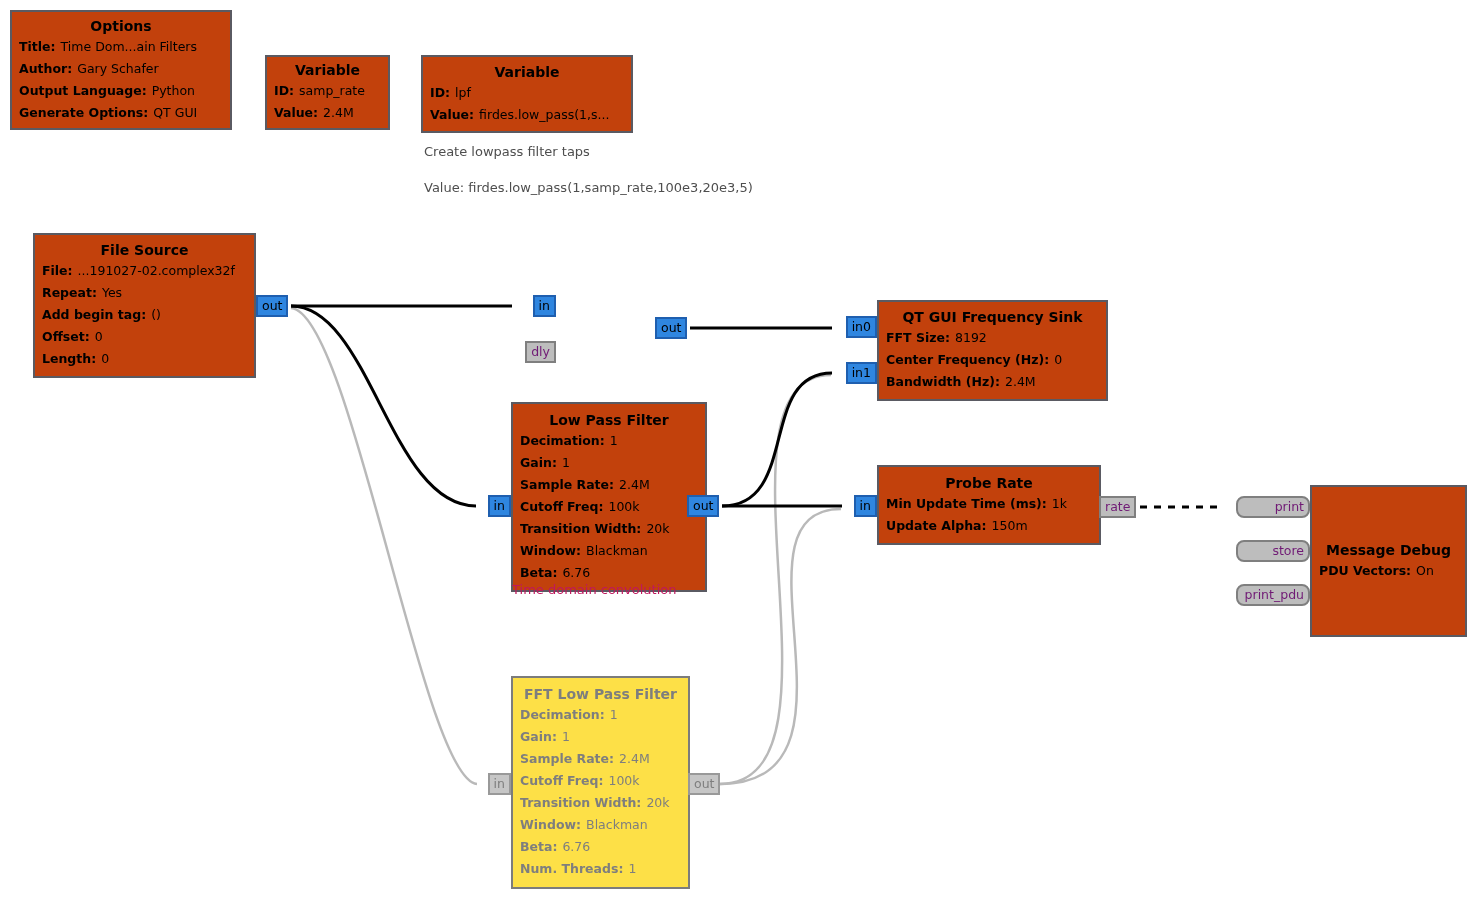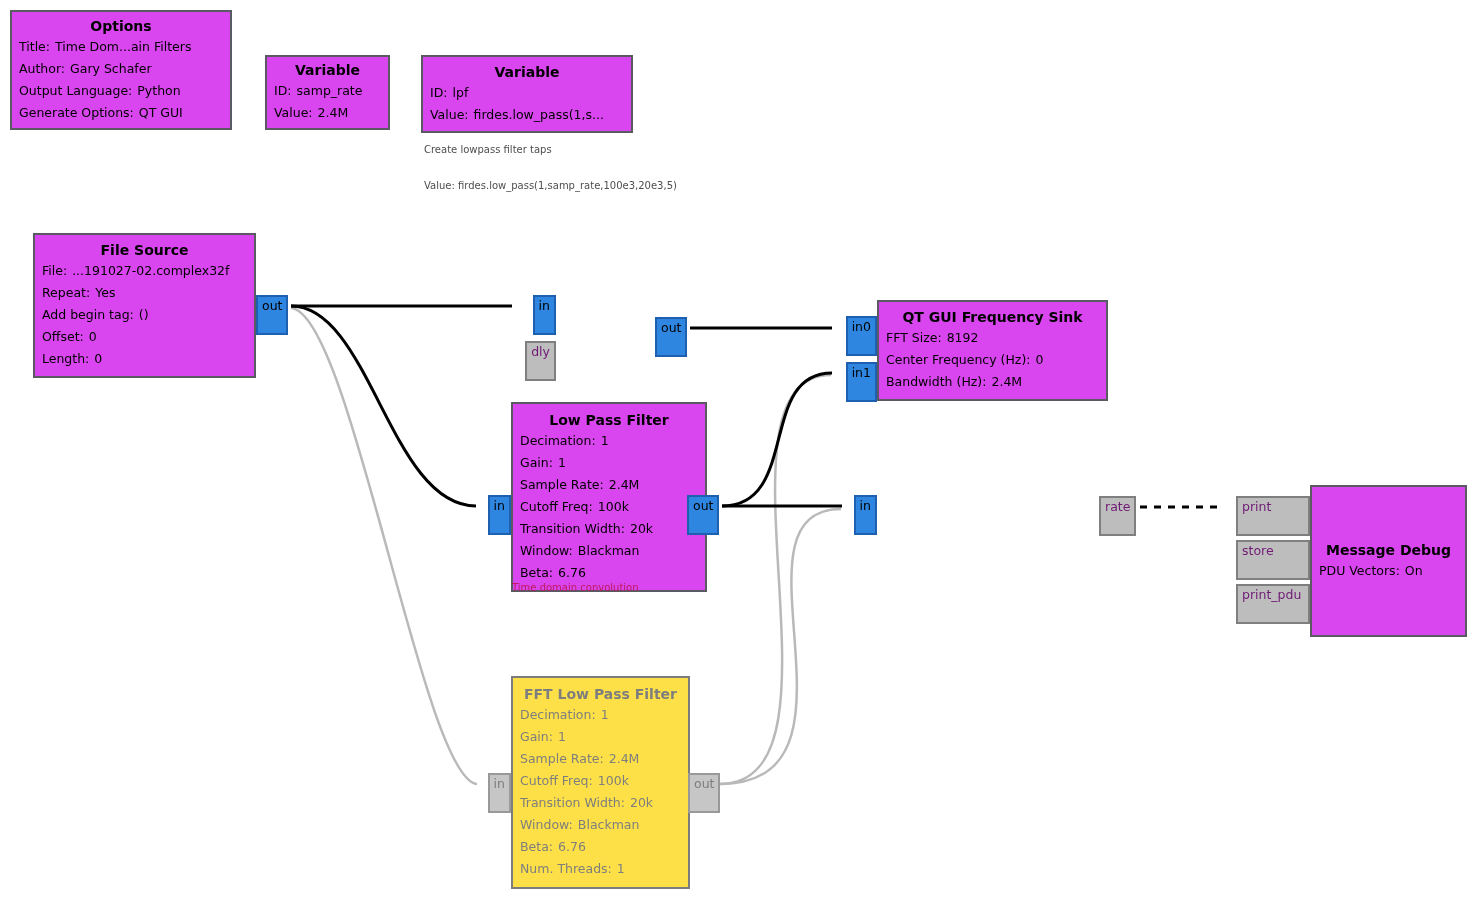--- a/index.html
+++ b/index.html
@@ -1,34 +1,34 @@
 <!DOCTYPE html>
 <html><head>
 <meta charset="utf-8">
 <style>
   html,body { margin:0; padding:0; background:#ffffff; }
   body { font-family:"DejaVu Sans", sans-serif; }
   .canvas { position:relative; width:1477px; height:900px; background:#ffffff; overflow:hidden; }
 
-  .block { position:absolute; box-sizing:border-box; background:#d946ef; border:2px solid #5a5a62;
+  .block { position:absolute; box-sizing:border-box; background:#c2410c; border:2px solid #5a5a62;
            display:flex; flex-direction:column; justify-content:center; padding:3px 7px; }
   .block-title { font-weight:700; font-size:14px; text-align:center; margin:1px 0 2px; color:#000; white-space:nowrap; }
   .param { font-size:12.5px; line-height:22px; white-space:nowrap; color:#000; }
-  .plabel { font-weight:400; margin-right:5px; }
+  .plabel { font-weight:700; margin-right:5px; }
   .block.disabled { background:#fde047; border-color:#7c7c7c; }
   .block.disabled .block-title, .block.disabled .param { color:#7e7e7e; }
 
-  .port { position:absolute; box-sizing:border-box; height:40px; font-size:12.5px; line-height:18px;
-          text-align:left; padding:0 4px; border:2px solid; white-space:nowrap; }
+  .port { position:absolute; box-sizing:border-box; height:22px; font-size:12.5px; line-height:18px;
+          text-align:right; padding:0 4px; border:2px solid; white-space:nowrap; }
   .port.stream { background:#2f86e0; border-color:#1f5faf; color:#000; }
   .port.msg    { background:#bdbdbd; border-color:#7f7f7f; color:#701a75; }
-  .port.msg.wide { width:74px; }
+  .port.msg.wide { width:74px;border-radius:8px; }
   .port.disabled { background:#c6c6c6; border-color:#999999; color:#7e7e7e; }
 
-  .comment { position:absolute; font-size:10px; color:#4e4e4e; white-space:nowrap; }
+  .comment { position:absolute; font-size:13px; color:#4e4e4e; white-space:nowrap; }
 
   svg.wires { position:absolute; left:0; top:0; width:1477px; height:900px; pointer-events:none; }
   svg.wires path { fill:none; }
   .wire-on  { stroke:#000000; stroke-width:3; }
   .wire-off { stroke:#b9b9b9; stroke-width:2.5; }
   .wire-msg { stroke:#000000; stroke-width:3; stroke-dasharray:7 7; }
 </style>
 </head>
 <body>
 
@@ -80,20 +80,25 @@
     <div class="param"><span class="plabel">Gain:</span><span>1</span></div>
     <div class="param"><span class="plabel">Sample Rate:</span><span>2.4M</span></div>
     <div class="param"><span class="plabel">Cutoff Freq:</span><span>100k</span></div>
     <div class="param"><span class="plabel">Transition Width:</span><span>20k</span></div>
     <div class="param"><span class="plabel">Window:</span><span>Blackman</span></div>
     <div class="param"><span class="plabel">Beta:</span><span>6.76</span></div>
   </div>
 
   <div class="comment" style="left:512px;top:582px;color:#be185d">Time domain convolution</div>
 
+  <div class="block" style="left:877px;top:465px;width:224px;height:80px">
+    <div class="block-title">Probe Rate</div>
+    <div class="param"><span class="plabel">Min Update Time (ms):</span><span>1k</span></div>
+    <div class="param"><span class="plabel">Update Alpha:</span><span>150m</span></div>
+  </div>
 
   <div class="block" style="left:1310px;top:485px;width:157px;height:152px">
     <div class="block-title">Message Debug</div>
     <div class="param"><span class="plabel">PDU Vectors:</span><span>On</span></div>
   </div>
 
   <div class="block disabled" style="left:511px;top:676px;width:179px;height:213px">
     <div class="block-title">FFT Low Pass Filter</div>
     <div class="param"><span class="plabel">Decimation:</span><span>1</span></div>
     <div class="param"><span class="plabel">Gain:</span><span>1</span></div>

